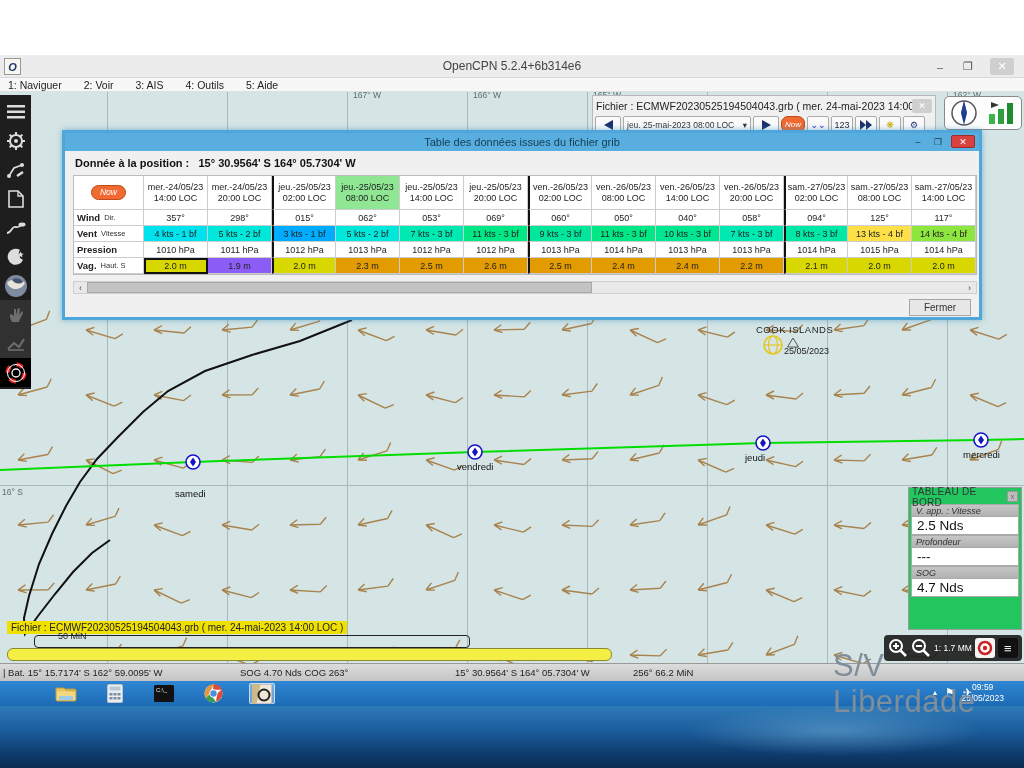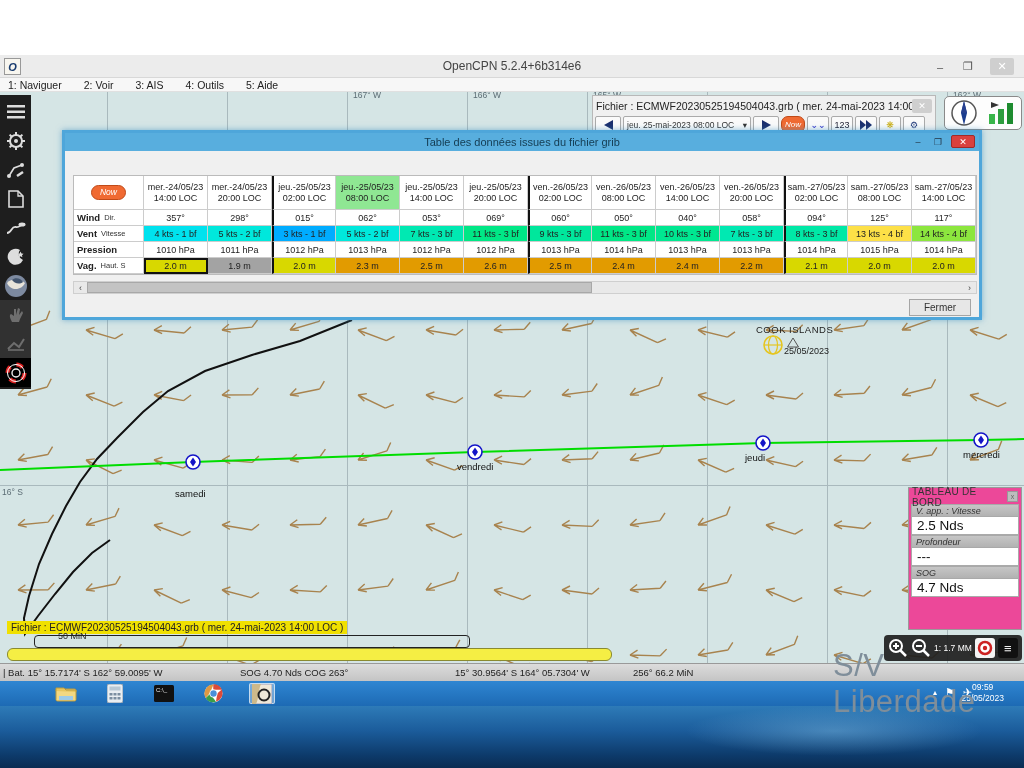--- a/index.html
+++ b/index.html
@@ -69,21 +69,21 @@
   .rowlab b{font-size:9.5px;margin-right:4px;}
   .rowlab span{font-size:7.5px;color:#333;white-space:nowrap;overflow:hidden;}
   .nowoval{background:#f06a32;border:1px solid #c04a18;border-radius:8px;color:#fff;font-style:italic;font-size:8.5px;padding:1px 8px;}
   #dlg-scroll{position:absolute;left:8px;top:148px;width:904px;height:13px;background:#e9e9e9;border:1px solid #cfcfcf;display:flex;}
   .sarr{width:13px;height:100%;display:flex;align-items:center;justify-content:center;font-size:9px;color:#444;}
   #dlg-thumb{width:505px;height:100%;background:#c3c3c3;border:1px solid #a8a8a8;}
   #dlg-sp{flex:1;}
   #btn-fermer{position:absolute;right:8px;top:166px;width:62px;height:17px;background:#e7e7e7;border:1px solid #a5a5a5;font-size:10px;color:#333;display:flex;align-items:center;justify-content:center;}
 
   
-  #dash{position:absolute;left:908px;top:395px;width:114px;height:143px;background:#ec4899;border:1px solid #9a9a9a;z-index:5;padding:1px 2px;}
+  #dash{position:absolute;left:908px;top:395px;width:114px;height:143px;background:#22c55e;border:1px solid #9a9a9a;z-index:5;padding:1px 2px;}
   #dash-tb{height:15px;display:flex;align-items:center;justify-content:space-between;padding:0 1px;}
   #dash-title{font-size:10px;color:#333;letter-spacing:.3px;}
   #dash-close{width:11px;height:11px;background:#bdbdbd;border:1px solid #999;color:#666;font-size:7px;display:flex;align-items:center;justify-content:center;}
   .dfield .dlab{height:13px;background:linear-gradient(#c6c6c6,#b2b2b2);border:1px solid #a9a9a9;font-size:9px;font-style:italic;color:#333;padding:0 4px;line-height:12px;}
   .dfield .dval{height:18px;background:#fff;border:1px solid #aaa;border-top:none;font-size:13.5px;color:#111;padding:0 5px;line-height:17px;}
 
   
   #grib-label{position:absolute;left:7px;top:529px;background:#f0e000;color:#222;font-size:10px;padding:0 4px;height:13px;line-height:13px;z-index:4;white-space:nowrap;}
   #scalebar{position:absolute;left:34px;top:543px;width:436px;height:13px;border:1.5px solid #222;border-radius:4px;z-index:4;}
   #scale-text{position:absolute;left:58px;top:539px;font-size:9px;color:#222;z-index:4;}
@@ -619,20 +619,24 @@
       <div class="wp-label" style="left: 963px; top: 357px;">mercredi</div>
     </div>
 
   <div id="dlg">
     <div id="dlg-tb">
       <div id="dlg-title">Table des données issues du fichier grib</div>
       <div id="dlg-min" class="dlgctl">–</div>
       <div id="dlg-max" class="dlgctl">❐</div>
       <div id="dlg-close" class="dlgctl">✕</div>
     </div>
+    <div id="pos-line">
+      <span>Donnée à la position :</span>&nbsp;&nbsp;
+      <span>15° 30.9564' S   164° 05.7304' W</span>
+    </div>
     <div id="grib-table">
         <div class="tcell hdr rowlab" style="justify-content: center;">
           <div class="nowoval">Now</div>
         </div>
         <div class="tcell hdr">
           <div>mer.-24/05/23</div>
           <div>14:00 LOC</div>
         </div>
         <div class="tcell hdr">
           <div>mer.-24/05/23</div>
@@ -730,21 +734,21 @@
         <div class="tcell datarow">1013 hPa</div>
         <div class="tcell datarow">1013 hPa</div>
         <div class="tcell datarow daystart">1014 hPa</div>
         <div class="tcell datarow">1015 hPa</div>
         <div class="tcell datarow">1014 hPa</div>
         <div class="tcell datarow rowlab">
           <b>Vag.</b>
           <span>Haut. S</span>
         </div>
         <div class="tcell datarow sel" style="background: rgb(216, 216, 0);">2.0 m</div>
-        <div class="tcell datarow" style="background: #a3a3a3;">1.9 m</div>
+        <div class="tcell datarow" style="background: #8b5cf6;">1.9 m</div>
         <div class="tcell datarow daystart" style="background: rgb(216, 216, 0);">2.0 m</div>
         <div class="tcell datarow" style="background: rgb(226, 155, 0);">2.3 m</div>
         <div class="tcell datarow" style="background: rgb(226, 155, 0);">2.5 m</div>
         <div class="tcell datarow" style="background: rgb(226, 155, 0);">2.6 m</div>
         <div class="tcell datarow daystart" style="background: rgb(226, 155, 0);">2.5 m</div>
         <div class="tcell datarow" style="background: rgb(226, 155, 0);">2.4 m</div>
         <div class="tcell datarow" style="background: rgb(226, 155, 0);">2.4 m</div>
         <div class="tcell datarow" style="background: rgb(226, 155, 0);">2.2 m</div>
         <div class="tcell datarow daystart" style="background: rgb(216, 216, 0);">2.1 m</div>
         <div class="tcell datarow" style="background: rgb(216, 216, 0);">2.0 m</div>

